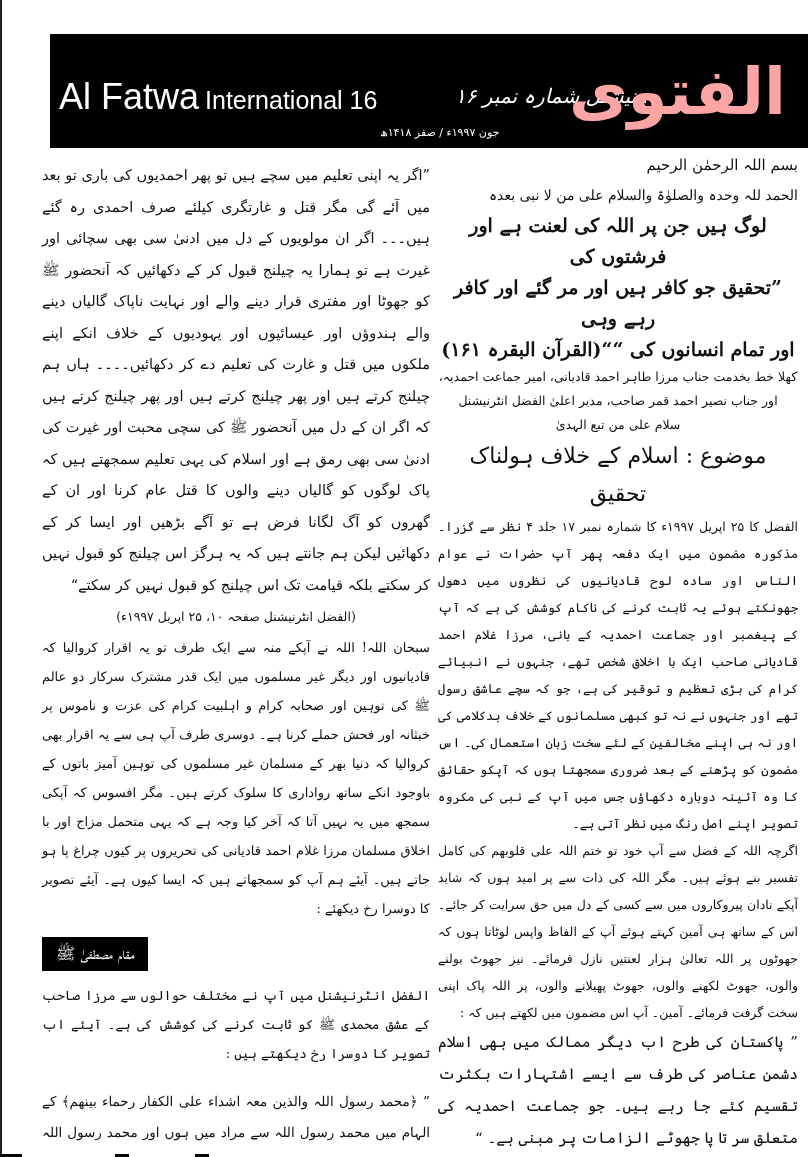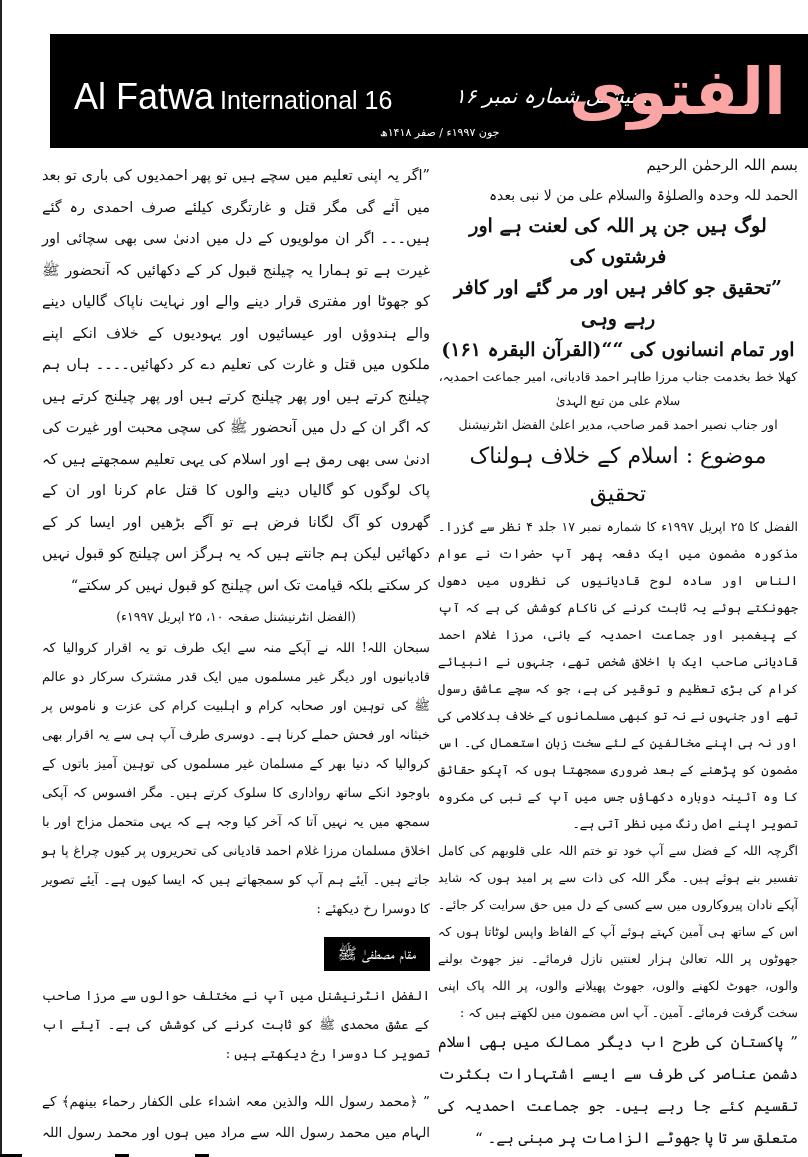--- a/index.html
+++ b/index.html
@@ -6,21 +6,21 @@
   body {
     width: 808px; height: 1157px; position: relative; overflow: hidden;
     font-family: "DejaVu Sans", sans-serif; color: #111;
   }
   .page-edge { position: absolute; left: 0; top: 0; width: 3px; height: 100%; background: #fff; border-left: 2px solid #222; }
   .masthead {
     position: absolute; left: 50px; top: 34px; width: 758px; height: 114px;
     background: #000; color: #fff;
   }
   .mast-en {
-    position: absolute; left: 24px; top: 42px; white-space: nowrap;
+    position: absolute; left: 9px; top: 42px; white-space: nowrap;
     font-family: "Liberation Sans", sans-serif; color: #fff;
   }
   .mast-en .big { font-size: 36px; letter-spacing: 0px; }
   .mast-en .small { font-size: 25px; margin-left: 6px; }
   .mast-ur-issue {
     position: absolute; left: 405px; top: 50px; font-size: 20px; font-style: italic;
     direction: rtl; white-space: nowrap; font-family: "DejaVu Serif", serif;
   }
   .mast-date {
     position: absolute; left: 330px; top: 92px; font-size: 11px; direction: rtl;
@@ -43,21 +43,21 @@
   .bismillah { font-size: 15px; margin-top: 6px; }
   .hamd { font-size: 14px; }
   .quran-quote { font-size: 19px; font-weight: bold; line-height: 31px; text-align: center; }
   .addressee { font-size: 12.5px; line-height: 24px; text-align: center; }
   .topic { font-size: 22px; line-height: 38px; text-align: center; margin-top: 10px; }
   .source { font-size: 13px; text-align: center; }
   .body-text { font-size: 12.5px; line-height: 27px; }
   .quote-block { font-size: 15px; line-height: 32px; margin: 18px 8px 16px 8px; }
   .gap { height: 18px; }
   .ref { text-align: center; font-size: 12.5px; margin-top: 18px; }
-  .banner-wrap { text-align: right; margin: 14px 0 10px 0; }
+  .banner-wrap { text-align: left; margin: 14px 0 10px 0; }
   .banner {
     display: inline-block; background: #000; color: #fff; font-size: 16px;
     padding: 4px 14px; line-height: 26px; direction: rtl;
   }
   .bottom-marks { position: absolute; left: 0; bottom: 0; width: 808px; height: 4px; }
   .bottom-marks span { position: absolute; bottom: 0; height: 3px; background: #000; }
 </style>
 </head>
 <body>
 
@@ -72,22 +72,22 @@
   <div class="mast-logo">الفتوی</div>
 </header>
 
 <section class="col col-right">
   <p class="center bismillah">بسم اللہ الرحمٰن الرحیم</p>
   <p class="center hamd">الحمد للہ وحدہ والصلوٰۃ والسلام علی من لا نبی بعدہ</p>
   <p class="quran-quote">لوگ ہیں جن پر اللہ کی لعنت ہے اور فرشتوں کی</p>
   <p class="quran-quote">”تحقیق جو کافر ہیں اور مر گئے اور کافر رہے وہی</p>
   <p class="quran-quote">اور تمام انسانوں کی ““(القرآن البقرہ ۱۶۱)</p>
   <p class="addressee">کھلا خط بخدمت جناب مرزا طاہر احمد قادیانی، امیر جماعت احمدیہ،</p>
+  <p class="addressee">اور جناب نصیر احمد قمر صاحب، مدیر اعلیٰ الفضل انٹرنیشنل</p>
   <p class="addressee">سلام علی من تبع الہدیٰ</p>
-  <p class="addressee">اور جناب نصیر احمد قمر صاحب، مدیر اعلیٰ الفضل انٹرنیشنل</p>
   <p class="topic">موضوع : اسلام کے خلاف ہولناک تحقیق</p>
   <p class="body-text">الفضل کا ۲۵ اپریل ۱۹۹۷ء کا شمارہ نمبر ۱۷ جلد ۴ نظر سے گزرا۔ مذکورہ مضمون میں ایک دفعہ پھر آپ حضرات نے عوام الناس اور سادہ لوح قادیانیوں کی نظروں میں دھول جھونکتے ہوئے یہ ثابت کرنے کی ناکام کوشش کی ہے کہ آپ کے پیغمبر اور جماعت احمدیہ کے بانی، مرزا غلام احمد قادیانی صاحب ایک با اخلاق شخص تھے، جنہوں نے انبیائے کرام کی بڑی تعظیم و توقیر کی ہے، جو کہ سچے عاشق رسول تھے اور جنہوں نے نہ تو کبھی مسلمانوں کے خلاف بدکلامی کی اور نہ ہی اپنے مخالفین کے لئے سخت زبان استعمال کی۔ اس مضمون کو پڑھنے کے بعد ضروری سمجھتا ہوں کہ آپکو حقائق کا وہ آئینہ دوبارہ دکھاؤں جس میں آپ کے نبی کی مکروہ تصویر اپنے اصل رنگ میں نظر آتی ہے۔</p>
   <p class="body-text">اگرچہ اللہ کے فضل سے آپ خود تو ختم اللہ علی قلوبھم کی کامل تفسیر بنے ہوئے ہیں۔ مگر اللہ کی ذات سے پر امید ہوں کہ شاید آپکے نادان پیروکاروں میں سے کسی کے دل میں حق سرایت کر جائے۔ اس کے ساتھ ہی آمین کہتے ہوئے آپ کے الفاظ واپس لوٹاتا ہوں کہ جھوٹوں پر اللہ تعالیٰ ہزار لعنتیں نازل فرمائے۔ نیز جھوٹ بولنے والوں، جھوٹ لکھنے والوں، جھوٹ پھیلانے والوں، پر اللہ پاک اپنی سخت گرفت فرمائے۔ آمین۔ آپ اس مضمون میں لکھتے ہیں کہ :</p>
   <p class="quote-block">” پاکستان کی طرح اب دیگر ممالک میں بھی اسلام دشمن عناصر کی طرف سے ایسے اشتہارات بکثرت تقسیم کئے جا رہے ہیں۔ جو جماعت احمدیہ کی متعلق سر تا پا جھوٹے الزامات پر مبنی ہے۔ “</p>
 
 </section>
 
 <section class="col col-left">
   <p>”اگر یہ اپنی تعلیم میں سچے ہیں تو پھر احمدیوں کی باری تو بعد میں آئے گی مگر قتل و غارتگری کیلئے صرف احمدی رہ گئے ہیں۔۔۔ اگر ان مولویوں کے دل میں ادنیٰ سی بھی سچائی اور غیرت ہے تو ہمارا یہ چیلنج قبول کر کے دکھائیں کہ آنحضور ﷺ کو جھوٹا اور مفتری قرار دینے والے اور نہایت ناپاک گالیاں دینے والے ہندوؤں اور عیسائیوں اور یہودیوں کے خلاف انکے اپنے ملکوں میں قتل و غارت کی تعلیم دے کر دکھائیں۔۔۔۔ ہاں ہم چیلنج کرتے ہیں اور پھر چیلنج کرتے ہیں اور پھر چیلنج کرتے ہیں کہ اگر ان کے دل میں آنحضور ﷺ کی سچی محبت اور غیرت کی ادنیٰ سی بھی رمق ہے اور اسلام کی یہی تعلیم سمجھتے ہیں کہ پاک لوگوں کو گالیاں دینے والوں کا قتل عام کرنا اور ان کے گھروں کو آگ لگانا فرض ہے تو آگے بڑھیں اور ایسا کر کے دکھائیں لیکن ہم جانتے ہیں کہ یہ ہرگز اس چیلنج کو قبول نہیں کر سکتے بلکہ قیامت تک اس چیلنج کو قبول نہیں کر سکتے“</p>
   <p class="ref">(الفضل انٹرنیشنل صفحہ ۱۰، ۲۵ اپریل ۱۹۹۷ء)</p>

